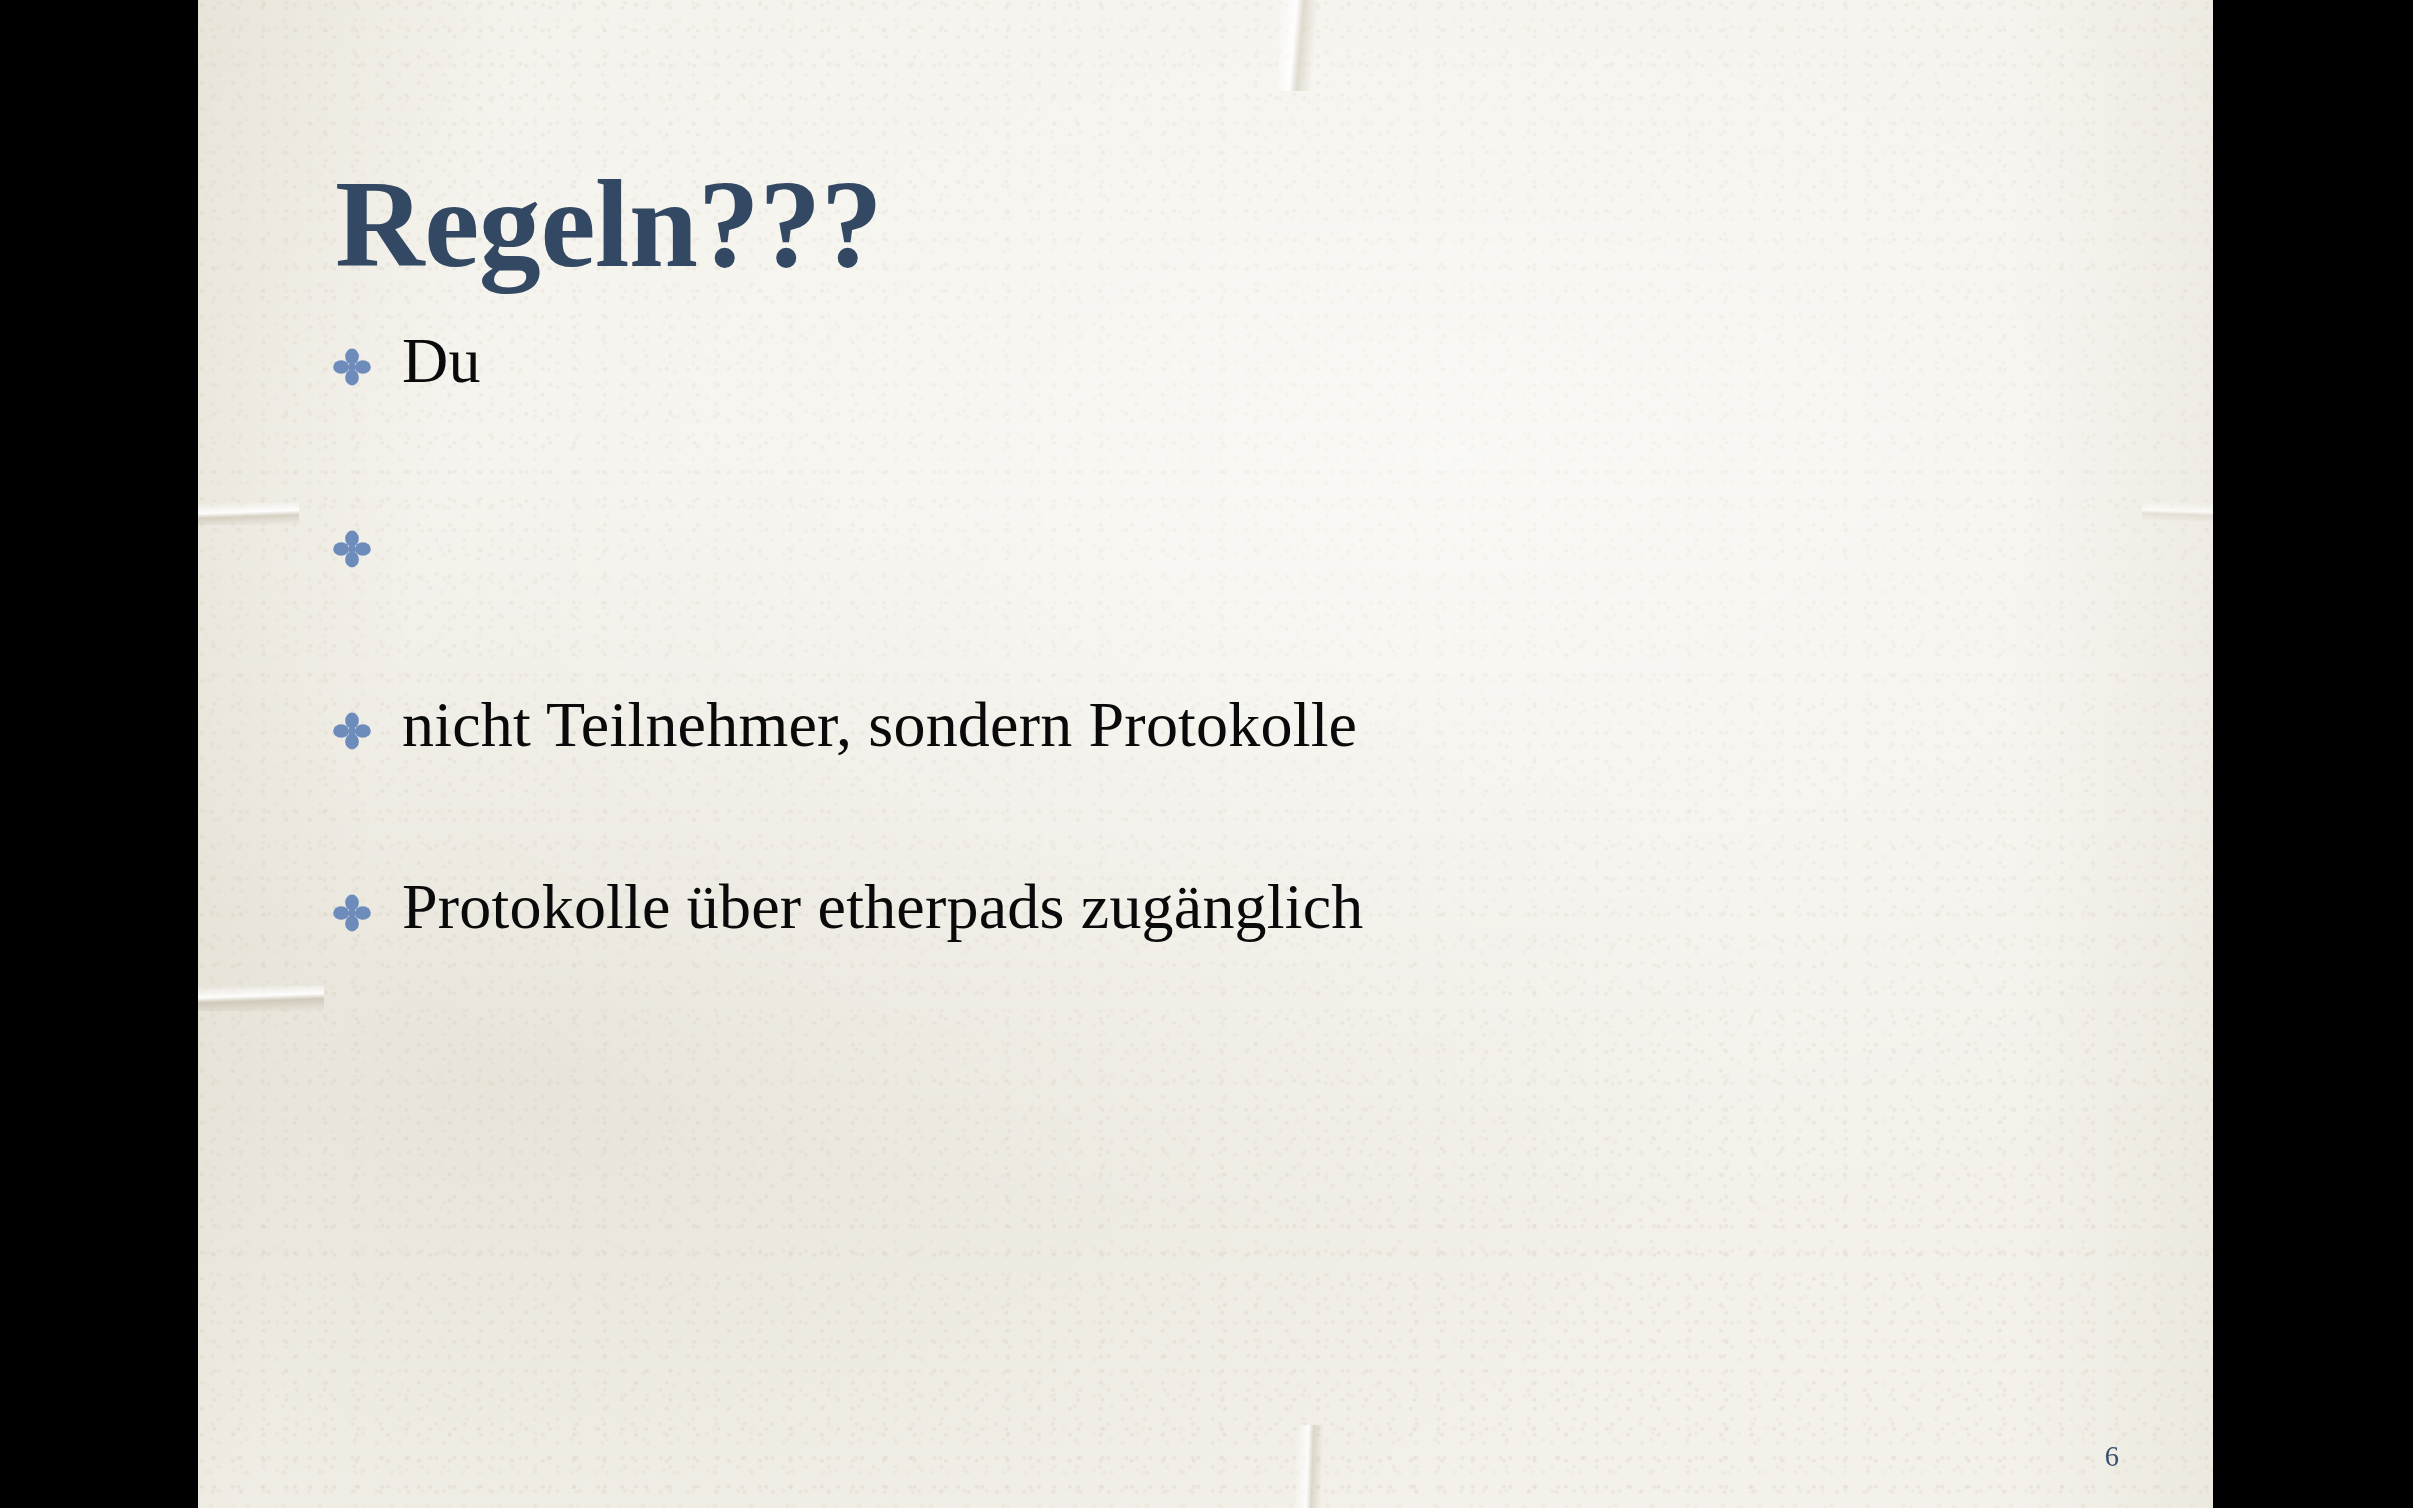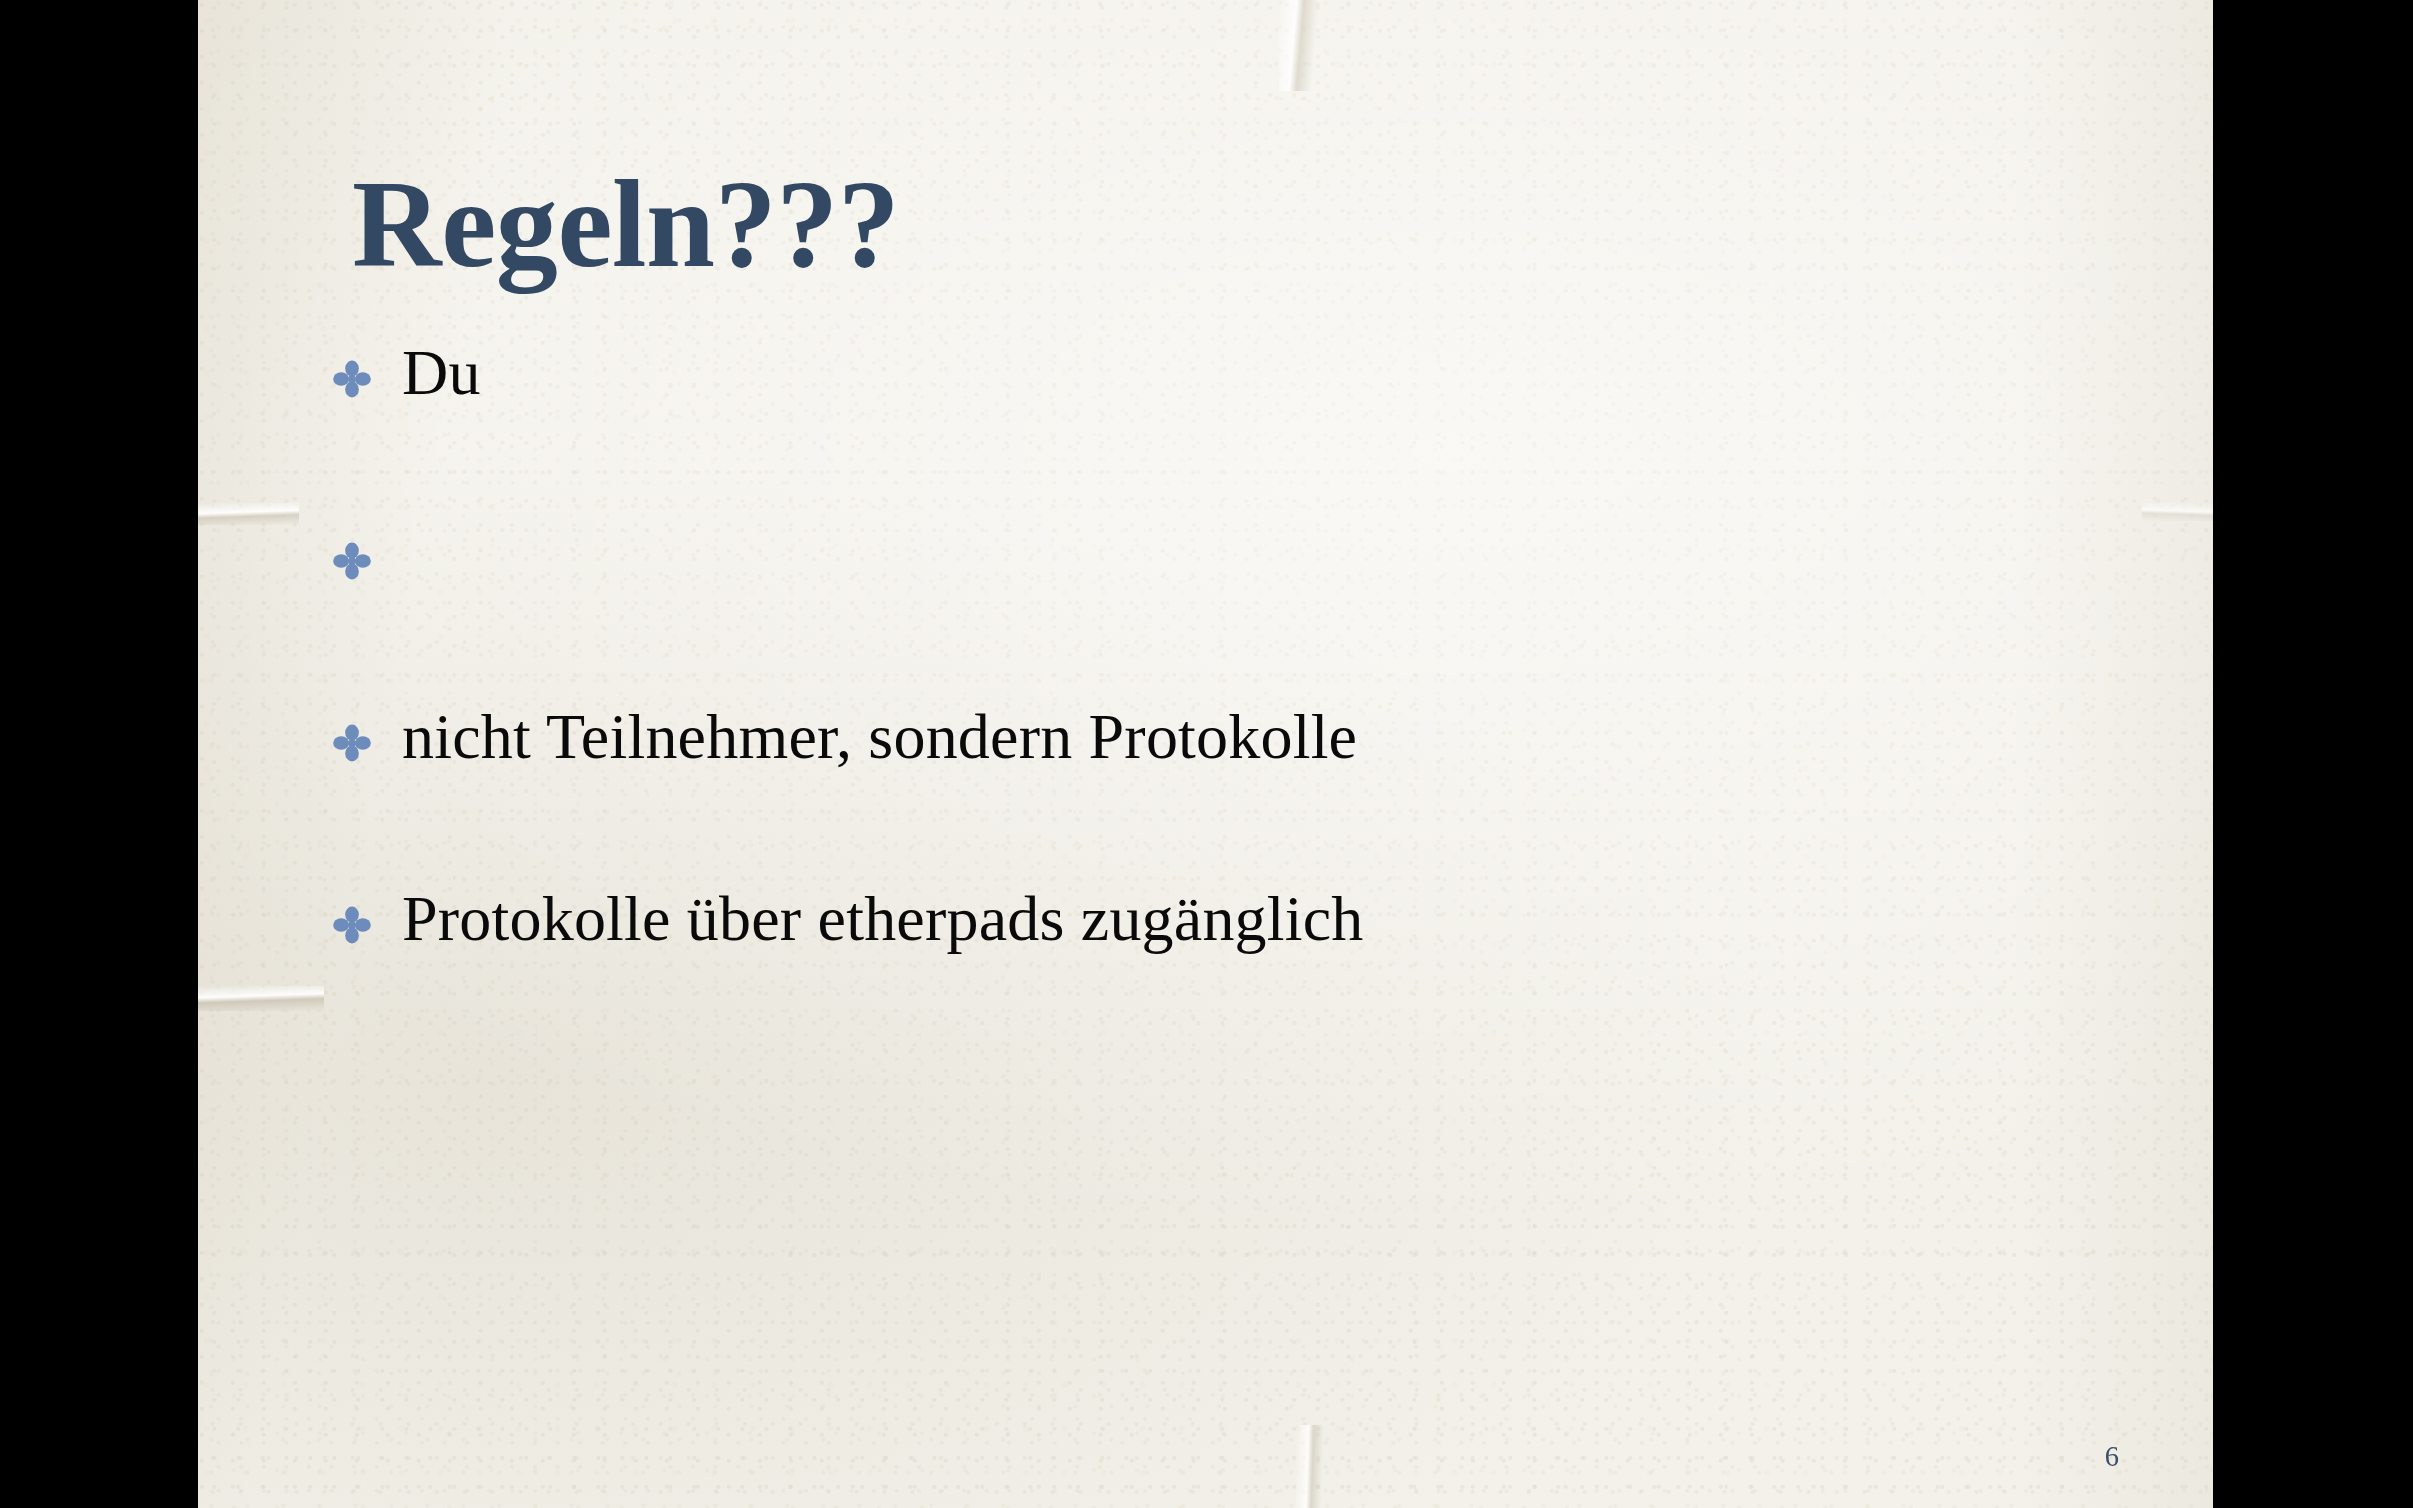--- a/index.html
+++ b/index.html
@@ -89,33 +89,33 @@
 
   
   .content {
     position: absolute;
     inset: 0;
     z-index: 5;
   }
 
   .slide-title {
     position: absolute;
-    left: 154px;
+    left: 137px;
     top: 80px;
     font-size: 124px;
     line-height: 1.0;
     letter-spacing: -0.4px;
     color: #334862;
     white-space: nowrap;
   }
 
   .bullet-list {
     position: absolute;
     left: 134px;
-    top: 341px;
+    top: 329px;
     width: 1827px;
     list-style: none;
     margin: 0;
     padding: 0;
   }
 
   .bullet-item {
     position: relative;
     height: 182px;
     display: flex;

